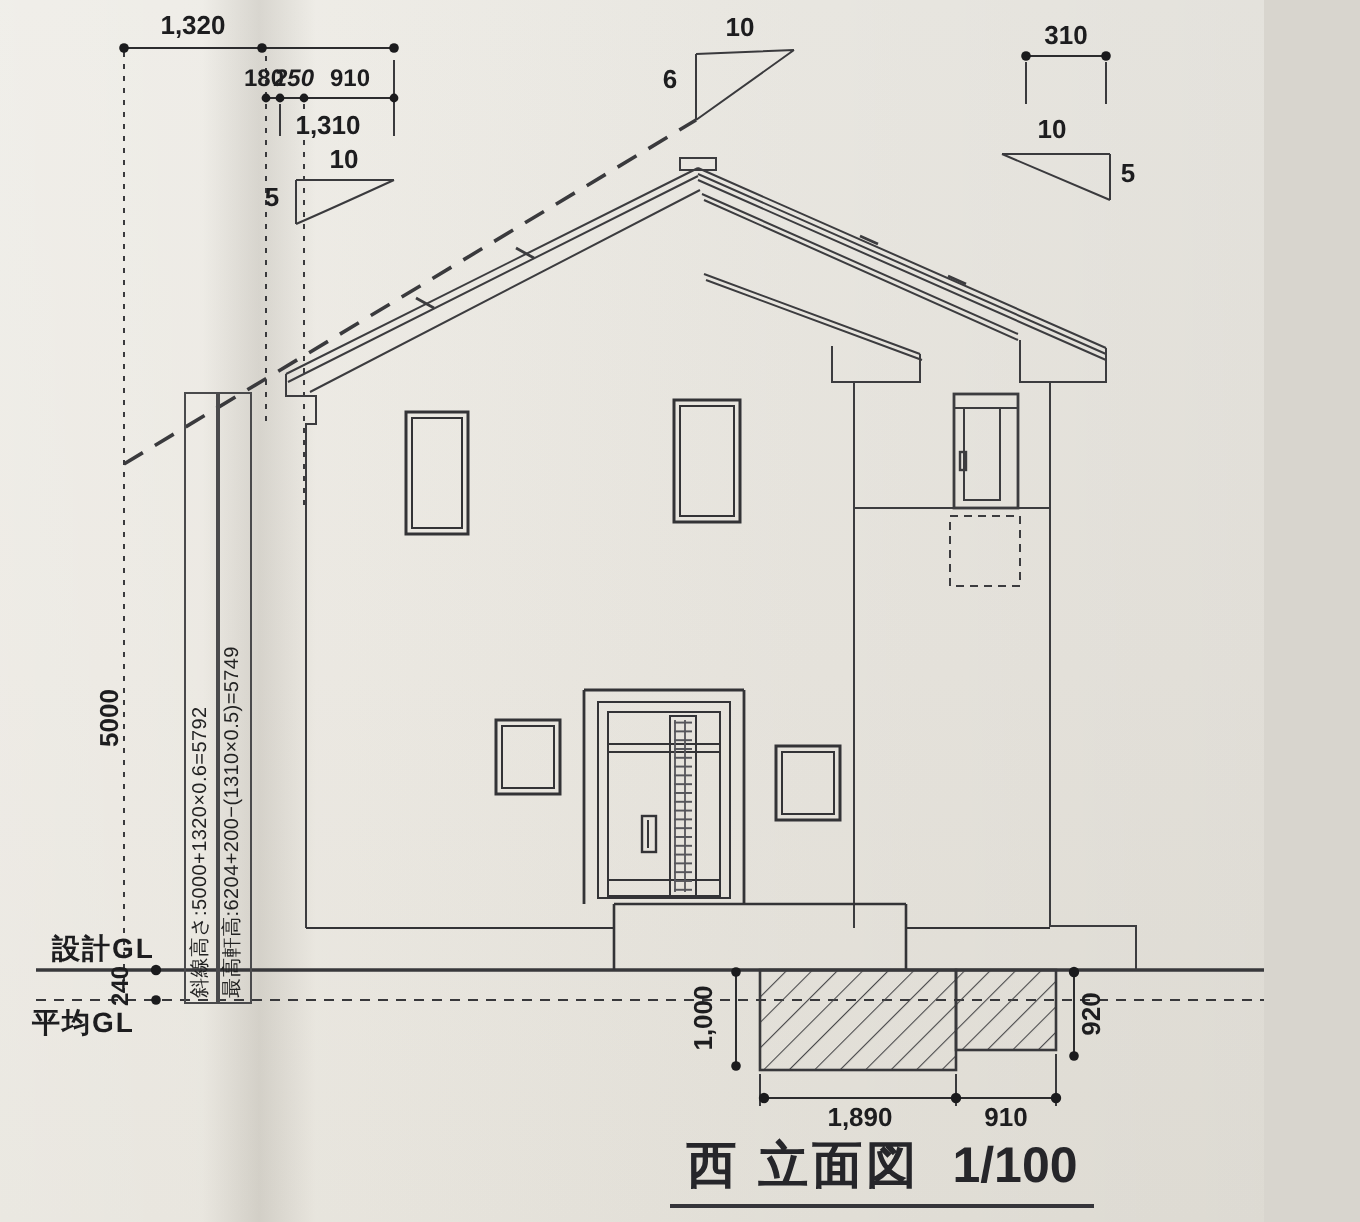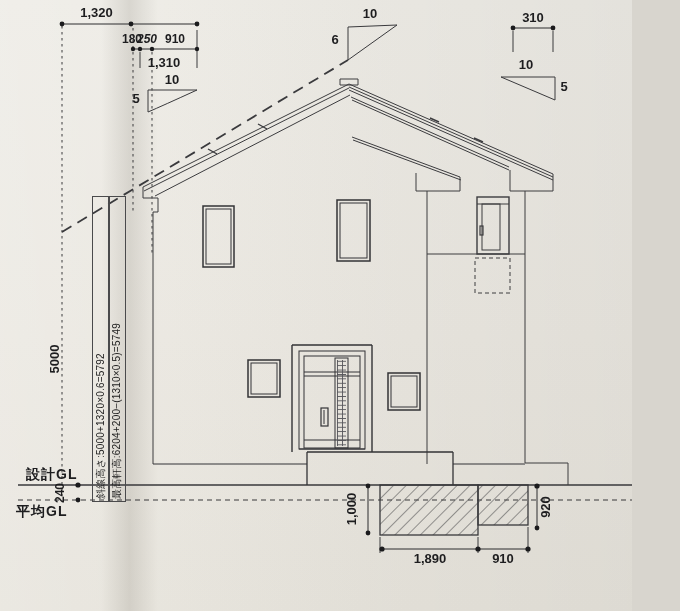--- a/index.html
+++ b/index.html
@@ -191,14 +191,19 @@
   </div>
   <div class="fbox" style="left:108px;top:196px;width:16px;height:304px;">
     <span class="ftext">最高軒高:6204+200−(1310×0.5)=5749</span>
   </div>
 
   <div class="lbl rot" style="left:330px;top:502px;width:44px;">1,000</div>
   <div class="lbl rot" style="left:524px;top:500px;width:44px;">920</div>
   <div class="lbl" style="left:382px;top:552px;width:96px;">1,890</div>
   <div class="lbl" style="left:478px;top:552px;width:50px;">910</div>
 
+  <div id="title">
+    <span class="tline">
+      <span class="tmain">西 立面図</span><span class="tscale">1/100</span>
+    </span>
+  </div>
 
 </div>
 
 </body></html>

